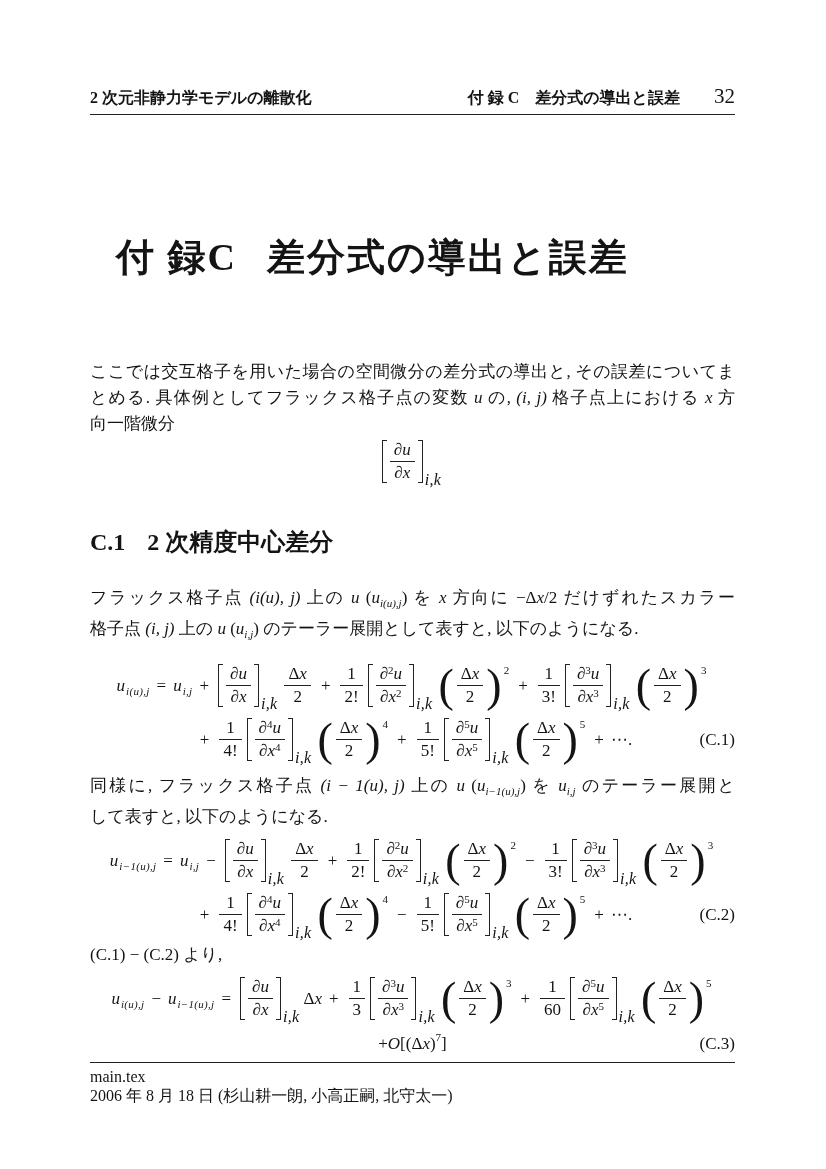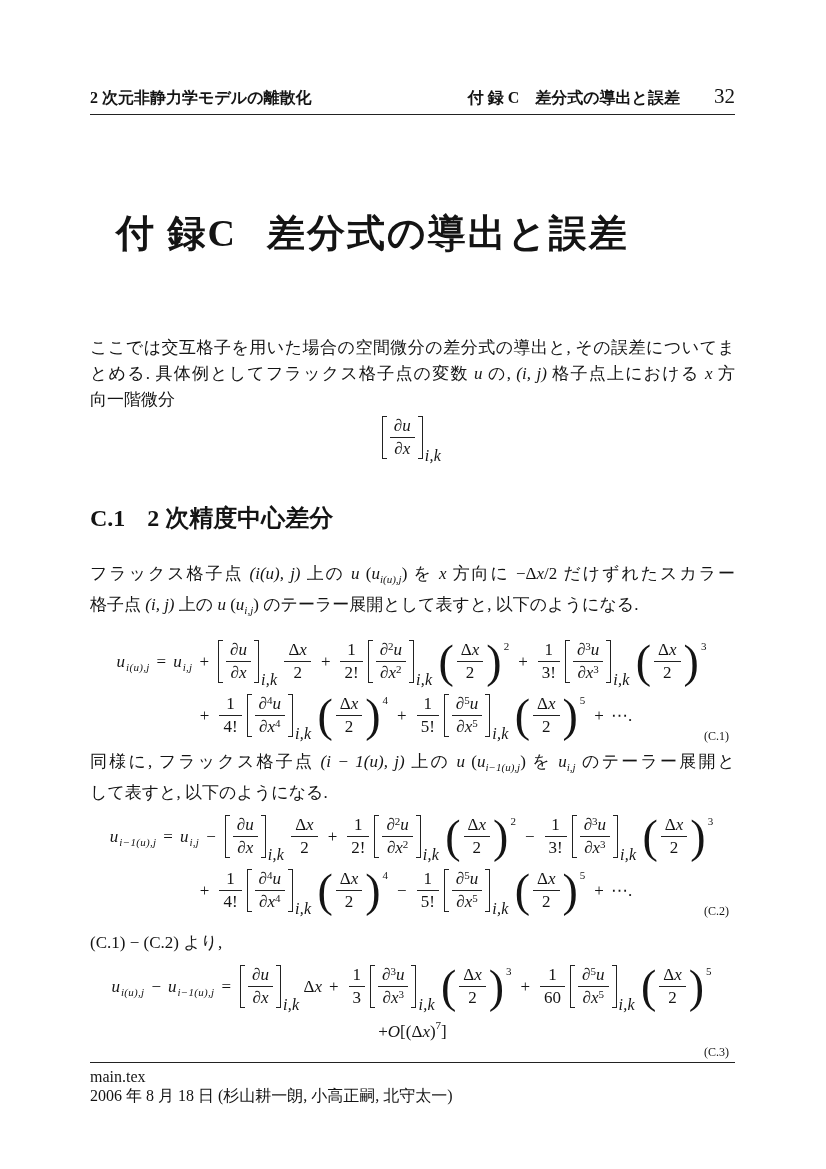--- a/index.html
+++ b/index.html
@@ -13,59 +13,59 @@
   .content { padding:84px 91px 0 90px; }
 
   
   .hdr { display:flex; align-items:baseline; font-size:16px;font-family:Liberation Serif, serif; }
   .hdr-left { font-weight:600; }
   .hdr-center { margin-left:auto; font-weight:600; margin-right:34px; }
   .hdr-page { font-size:21px; }
   .hdr-rule { border:none; border-top:1.4px solid #222; margin-top:5px; }
 
   
-  .chapter { margin-top:96px; margin-left:26px; font-size:38px; font-weight:bold; letter-spacing:2px; line-height:1.2; }
+  .chapter { margin-top:120px; margin-left:26px; font-size:38px; font-weight:bold; letter-spacing:2px; line-height:1.2; }
   .tgap { display:inline-block; width:30px; }
 
   
   .para { margin-top:0; line-height:26px; }
   .p1 { margin-top:78px; }
   .tline { min-height:26px; }
   .jl { text-align:justify; text-align-last:justify; }
   .ri { font-style:italic; }
   .rs { font-style:italic; font-size:11px; vertical-align:-4px; }
 
   
   .section { margin-top:38px; font-size:24px; font-weight:bold; line-height:34px; }
   .sgap { display:inline-block; width:22px; }
 
   
   .mathline { position:relative; display:flex; justify-content:center; align-items:center; min-height:52px; white-space:nowrap; }
   .dmath { min-height:50px; }
   .eqline { min-height:54px; }
   .eqline.short { min-height:36px; }
-  .eqtag { position:absolute; right:6px; top:50%; transform:translateY(-50%); font-size:12px;margin-top:20px; }
+  .eqtag { position:absolute; right:0; top:50%; transform:translateY(-50%); font-size:17px; }
   .mi { font-style:italic; }
   .mt {}
   .mo { margin:0 7px; }
   .msub { font-size:11px; font-style:italic; position:relative; top:5px; margin-left:1px; letter-spacing:.3px; }
   .msup { font-size:11px; position:relative; top:-7px; }
   .mfrac { display:inline-block; vertical-align:middle; text-align:center; margin:0 3px; line-height:1.3; }
   .fn,.fd { display:block; padding:0 4px; }
   .fd { border-top:1.1px solid #222; }
   .mfrac .msup { top:-5px; }
   .fence { display:inline-flex; align-items:center; vertical-align:middle; margin:0 2px; }
   .sqb { align-self:stretch; width:5px; border:1.3px solid #222; margin:1px 0; }
   .sqb.l { border-right:none; }
   .sqb.r { border-left:none; }
   .bsub { font-size:16px; font-style:italic; align-self:flex-end; transform:translateY(5px); margin:0 2px 0 2px; letter-spacing:.3px; }
   .par { font-size:46px; line-height:0; font-weight:300; transform:scaleY(1.02); }
   .psup { font-size:11px; align-self:flex-start; transform:translateY(1px); margin-left:2px; }
 
-  .between { margin-top:12px; line-height:26px; }
+  .between { line-height:26px; }
 
   
   .footer { position:absolute; left:90px; right:91px; top:1062px; }
   .ftr-rule { border:none; border-top:1.2px solid #222; }
   .ftr-row { display:flex; justify-content:space-between; font-size:16px; margin-top:5px;flex-direction:column; }
 </style>
 </head>
 <body>
 
 <div class="page">

